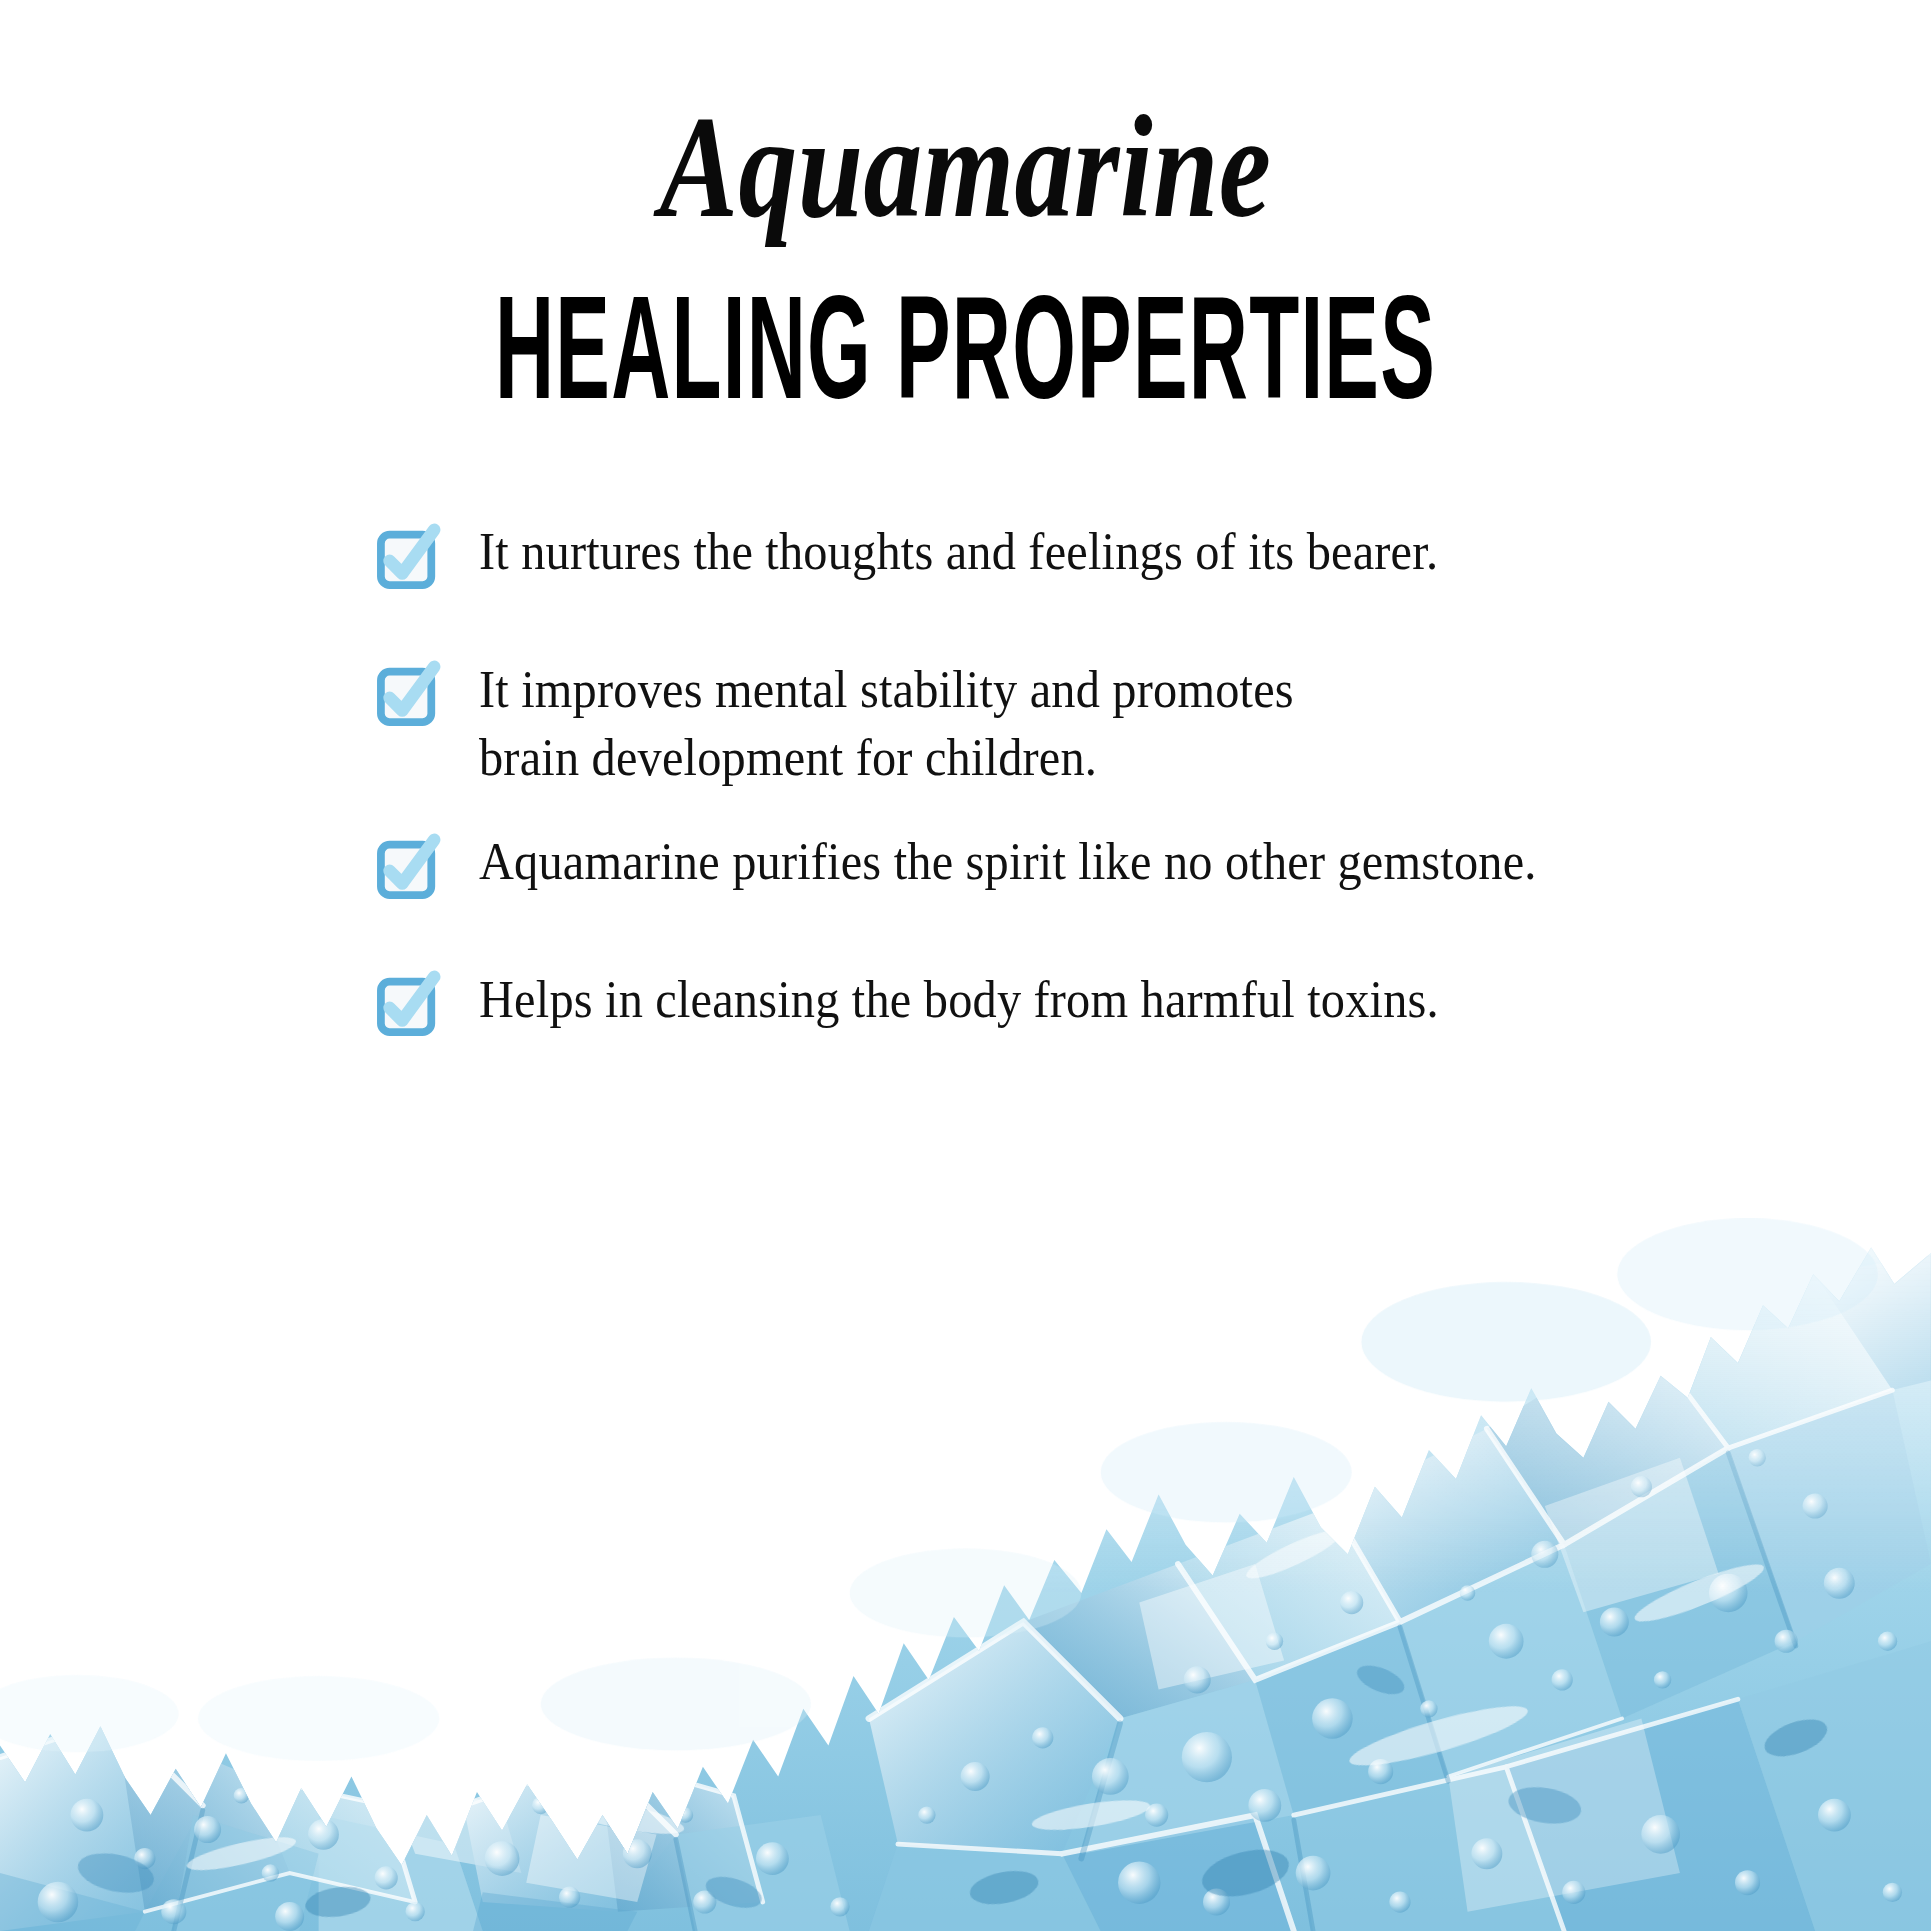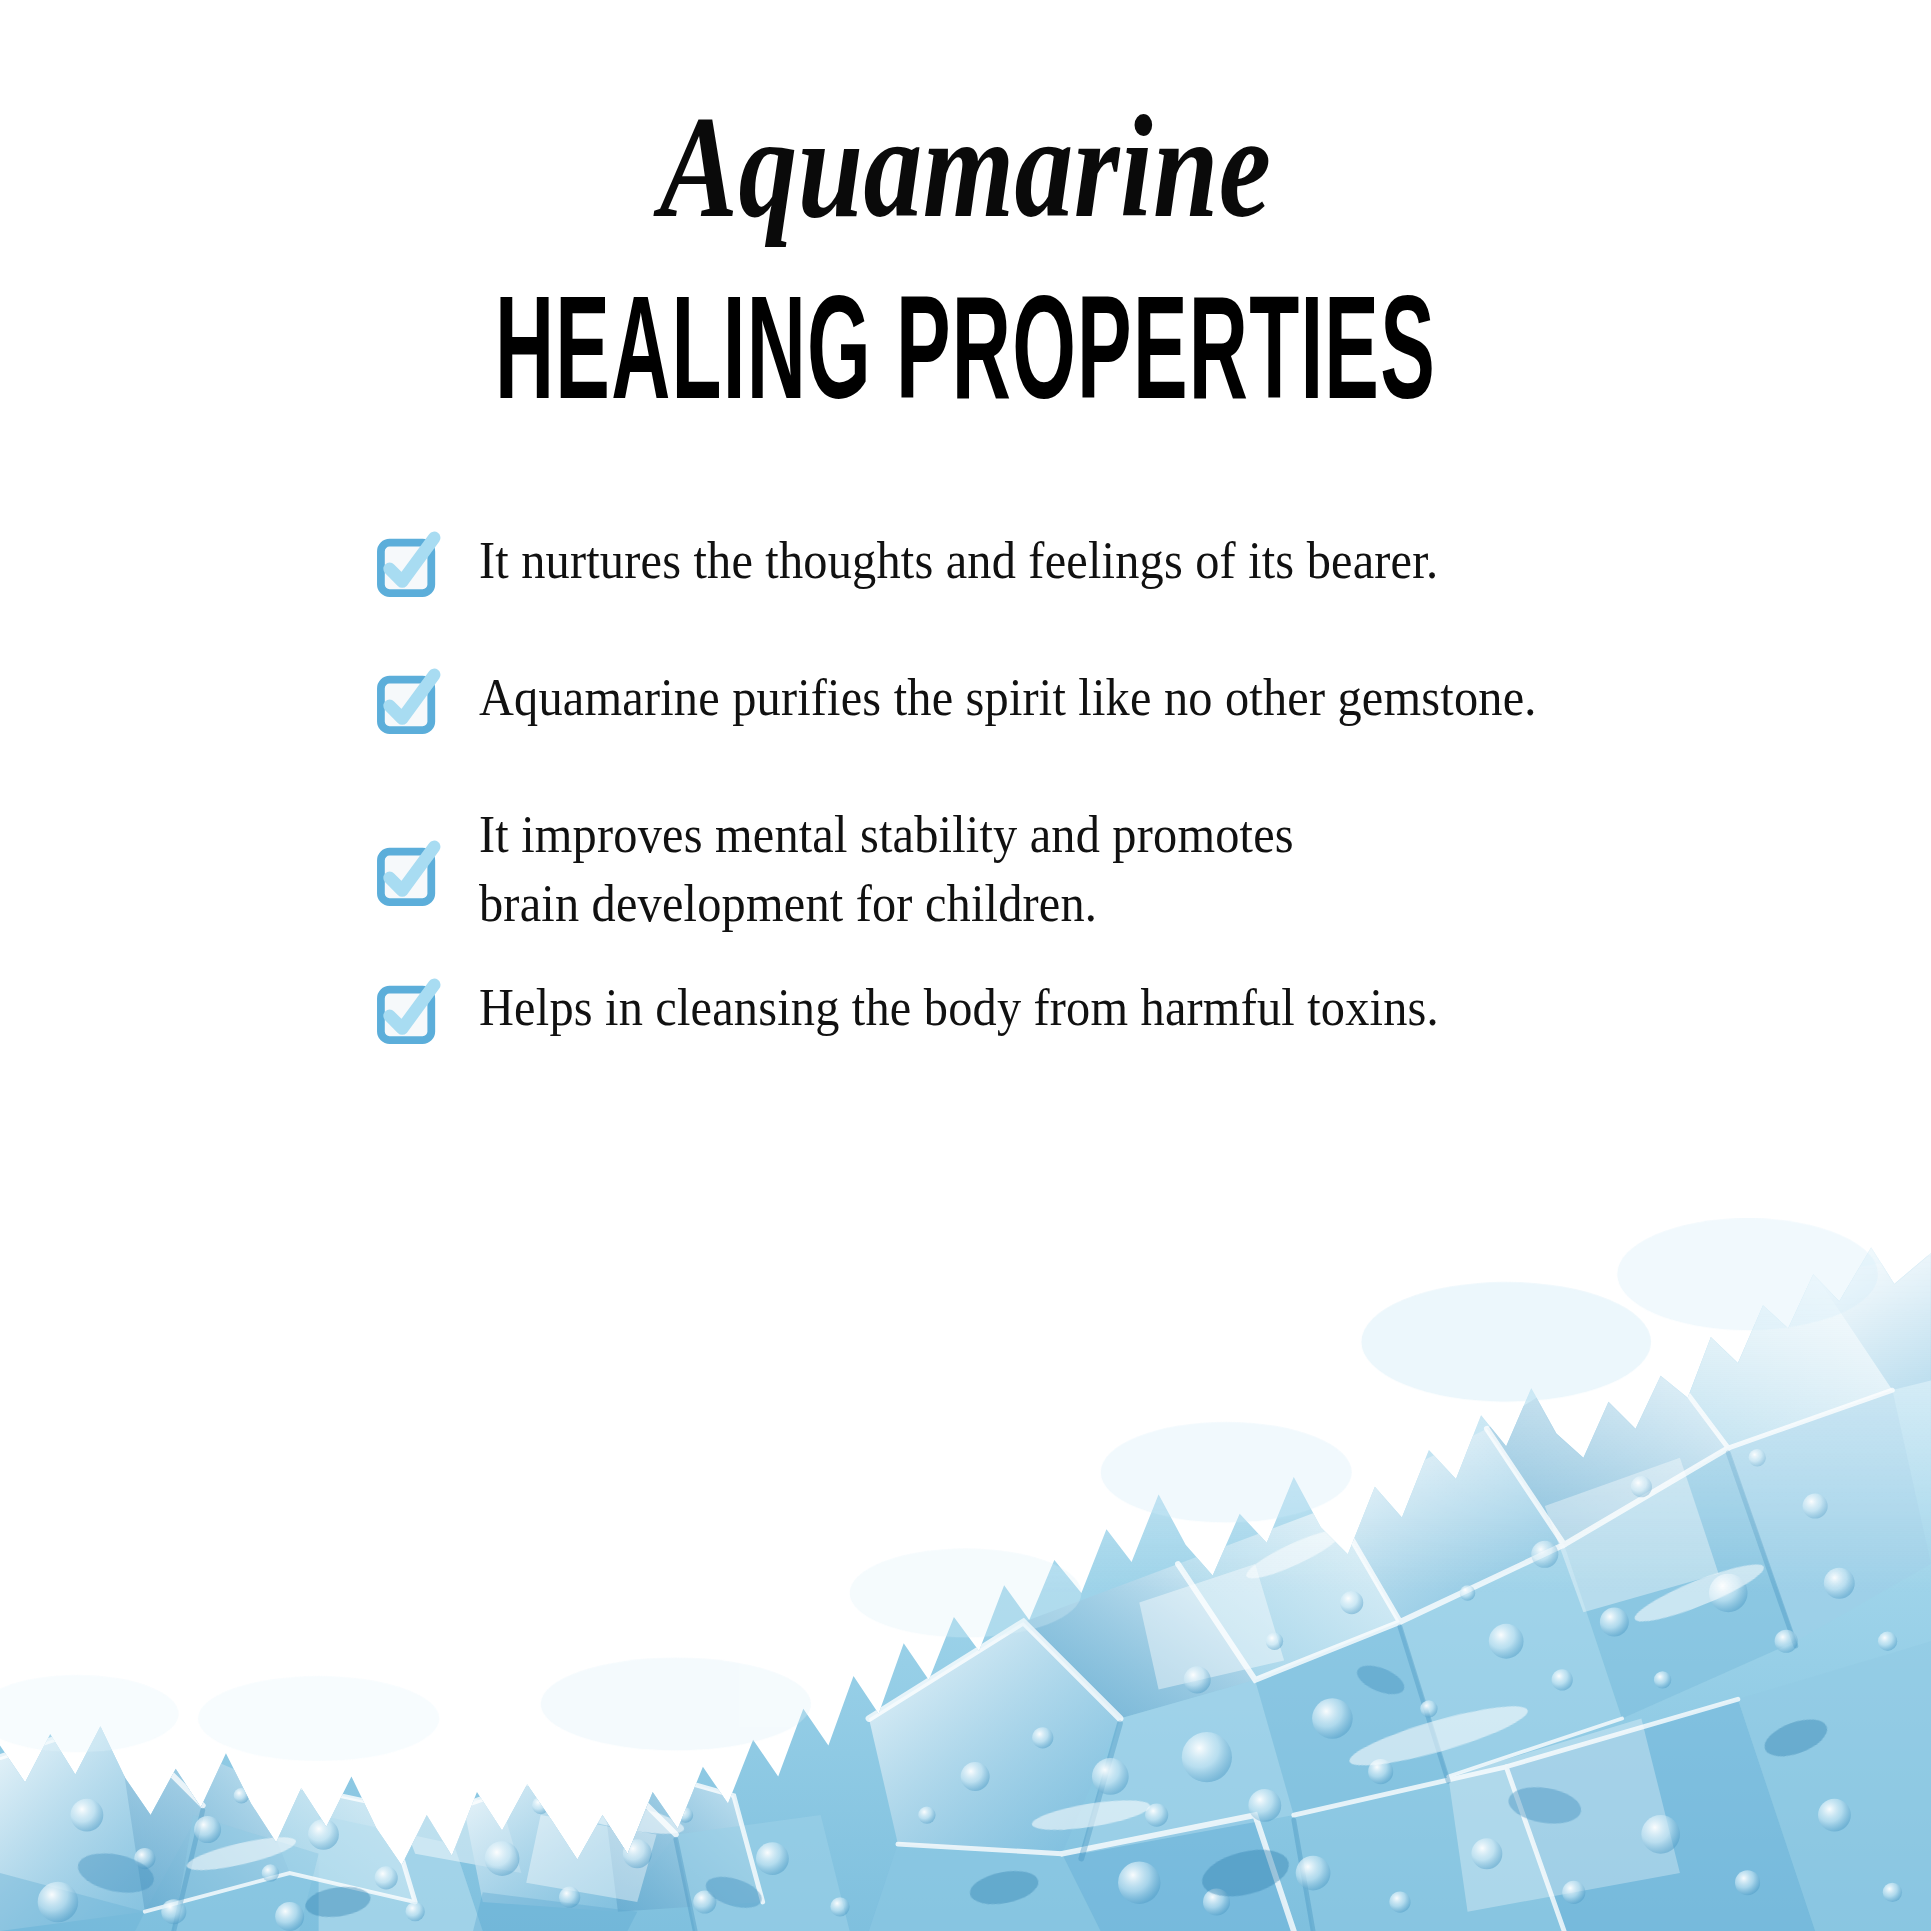--- a/index.html
+++ b/index.html
@@ -65,23 +65,22 @@
   .list {
     position: absolute;
     top: 518px;
     left: 378px;
     width: 1429px;
   }
 
   .list-item {
     position: relative;
     display: flex;
-    align-items: center;
+    align-items: flex-start;
     margin-bottom: 68px;
-    margin-top: 8px;
   }
   .list-item.tight { margin-bottom: 35px; }
 
   .checkbox-icon {
     flex: 0 0 auto;
     width: 62px;
     height: 62px;
     position: relative;
     margin-top: 7.7px;
   }
@@ -127,39 +126,39 @@
     <div class="list-item">
       <span class="checkbox-icon">
         <svg viewBox="0 0 64 64" xmlns="http://www.w3.org/2000/svg">
           <rect x="3" y="9" width="52" height="52" rx="9" ry="9" fill="#F6F9FB" stroke="#5CAEDA" stroke-width="8"></rect>
           <path d="M12 36 L25 49 L58 4" fill="none" stroke="#A8DCF2" stroke-width="13" stroke-linecap="round" stroke-linejoin="round"></path>
         </svg>
       </span>
       <span class="item-text">It nurtures the thoughts and feelings of its bearer.</span>
     </div>
 
-    <div class="list-item">
-      <span class="checkbox-icon">
-        <svg viewBox="0 0 64 64" xmlns="http://www.w3.org/2000/svg">
-          <rect x="3" y="9" width="52" height="52" rx="9" ry="9" fill="#F6F9FB" stroke="#5CAEDA" stroke-width="8"></rect>
-          <path d="M12 36 L25 49 L58 4" fill="none" stroke="#A8DCF2" stroke-width="13" stroke-linecap="round" stroke-linejoin="round"></path>
-        </svg>
-      </span>
-      <span class="item-text">Aquamarine purifies the spirit like no other gemstone.</span>
-    </div>
-
     <div class="list-item tight">
       <span class="checkbox-icon">
         <svg viewBox="0 0 64 64" xmlns="http://www.w3.org/2000/svg">
           <rect x="3" y="9" width="52" height="52" rx="9" ry="9" fill="#F6F9FB" stroke="#5CAEDA" stroke-width="8"></rect>
           <path d="M12 36 L25 49 L58 4" fill="none" stroke="#A8DCF2" stroke-width="13" stroke-linecap="round" stroke-linejoin="round"></path>
         </svg>
       </span>
       <span class="item-text">It improves mental stability and promotes
 brain development for children.</span>
+    </div>
+
+    <div class="list-item">
+      <span class="checkbox-icon">
+        <svg viewBox="0 0 64 64" xmlns="http://www.w3.org/2000/svg">
+          <rect x="3" y="9" width="52" height="52" rx="9" ry="9" fill="#F6F9FB" stroke="#5CAEDA" stroke-width="8"></rect>
+          <path d="M12 36 L25 49 L58 4" fill="none" stroke="#A8DCF2" stroke-width="13" stroke-linecap="round" stroke-linejoin="round"></path>
+        </svg>
+      </span>
+      <span class="item-text">Aquamarine purifies the spirit like no other gemstone.</span>
     </div>
 
     <div class="list-item">
       <span class="checkbox-icon">
         <svg viewBox="0 0 64 64" xmlns="http://www.w3.org/2000/svg">
           <rect x="3" y="9" width="52" height="52" rx="9" ry="9" fill="#F6F9FB" stroke="#5CAEDA" stroke-width="8"></rect>
           <path d="M12 36 L25 49 L58 4" fill="none" stroke="#A8DCF2" stroke-width="13" stroke-linecap="round" stroke-linejoin="round"></path>
         </svg>
       </span>
       <span class="item-text">Helps in cleansing the body from harmful toxins.</span>

